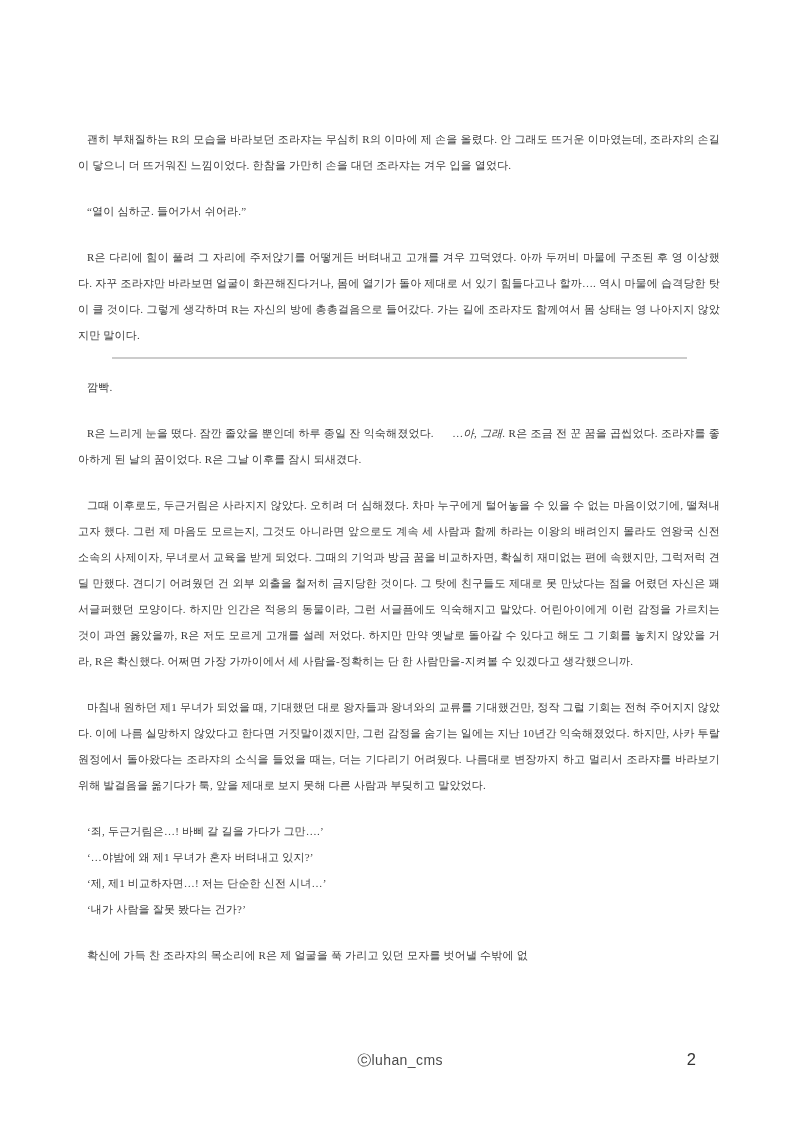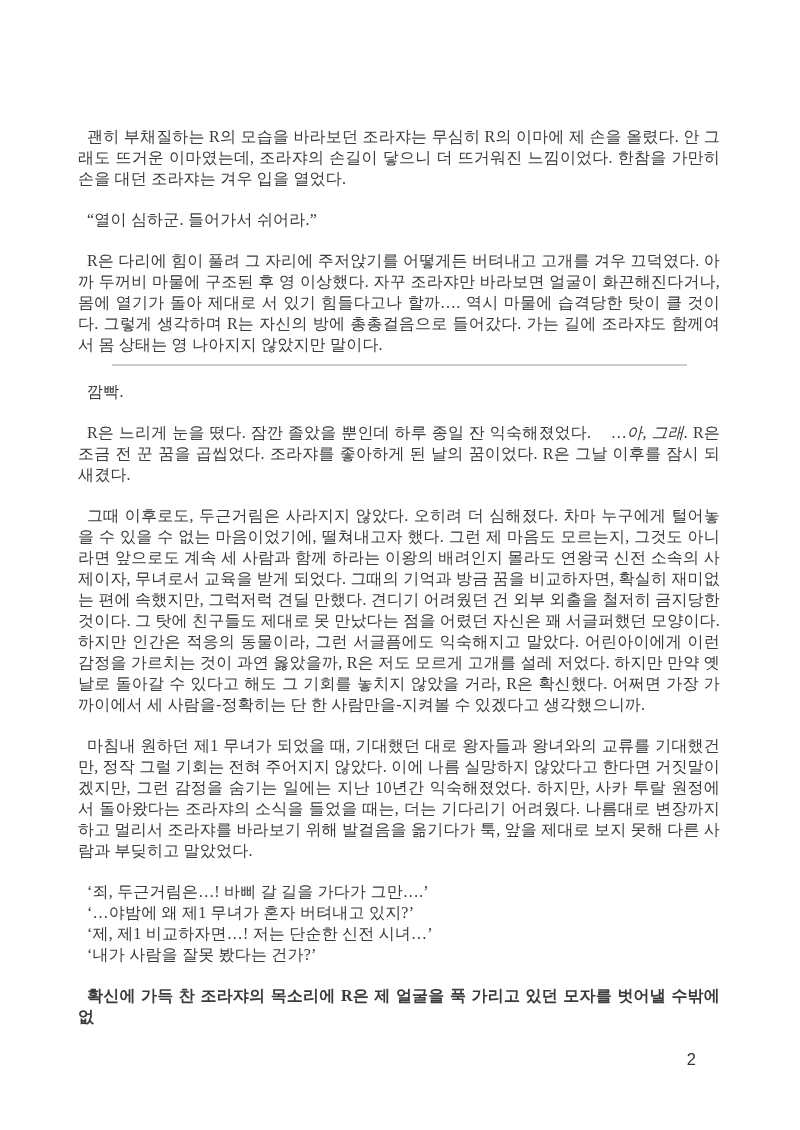--- a/index.html
+++ b/index.html
@@ -10,39 +10,39 @@
     background: #ffffff;
     position: relative;
     overflow: hidden;
     font-family: "Liberation Serif", "DejaVu Serif", serif;
     color: #3a3a3a;
   }
   .doc {
     padding: 126px 80px 0 78px;
   }
   .doc p {
-    font-size: 16px;
-    line-height: 21px;
+    font-size: 11px;
+    line-height: 26px;
     text-align: justify;
     text-indent: 9px;
     margin-bottom: 20px;
     letter-spacing: 0.2px;
     word-break: break-all;
   }
   .doc p.pre-divider { margin-bottom: 9px; }
   .divider {
     border: none;
     border-top: 2px solid #cccccc;
     width: 575px;
     margin: 0 auto 15px auto;
   }
   .inner-thought { font-style: italic; margin-left: 16px; }
   .dialogue { margin-bottom: 20px; }
   .dialogue p { margin-bottom: 0; }
-  .doc p.last { margin-bottom: 0; font-weight: bold; }
+  .doc p.last { margin-bottom: 0; }
   .footer {
     position: absolute;
     left: 0;
     top: 1050px;
     width: 100%;
     height: 24px;
   }
   .watermark {
     position: absolute;
     left: 0;
@@ -91,16 +91,17 @@
       <p>‘…야밤에 왜 제1 무녀가 혼자 버텨내고 있지?’</p>
       <p>‘제, 제1 비교하자면…! 저는 단순한 신전 시녀…’</p>
       <p>‘내가 사람을 잘못 봤다는 건가?’</p>
     </div>
 
     <p class="last">확신에 가득 찬 조라쟈의 목소리에 R은 제 얼굴을 푹 가리고 있던 모자를 벗어낼 수밖에 없</p>
 
   </div>
 
   <div class="footer">
+    <span class="watermark">ⓒluhan_cms</span>
     <span class="pagenum">2</span>
   </div>
 
 </div>
 
 </body></html>

